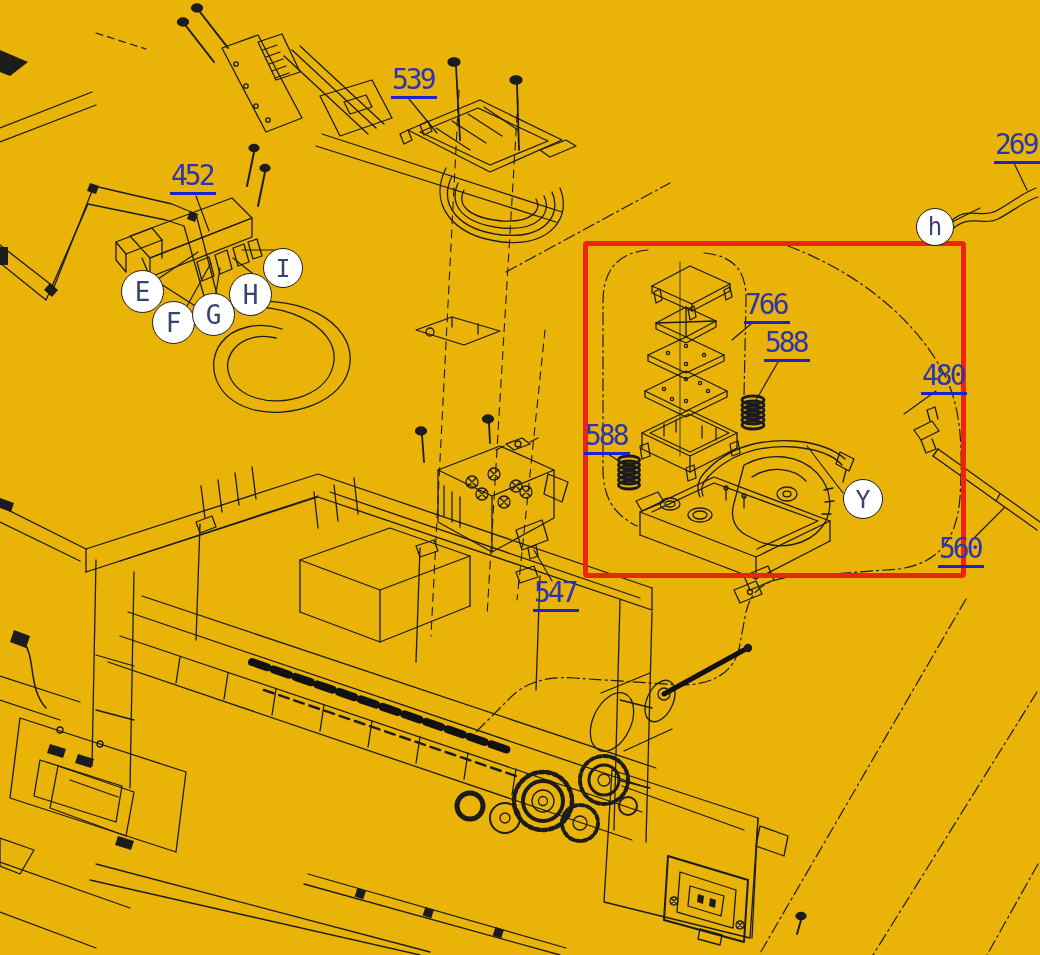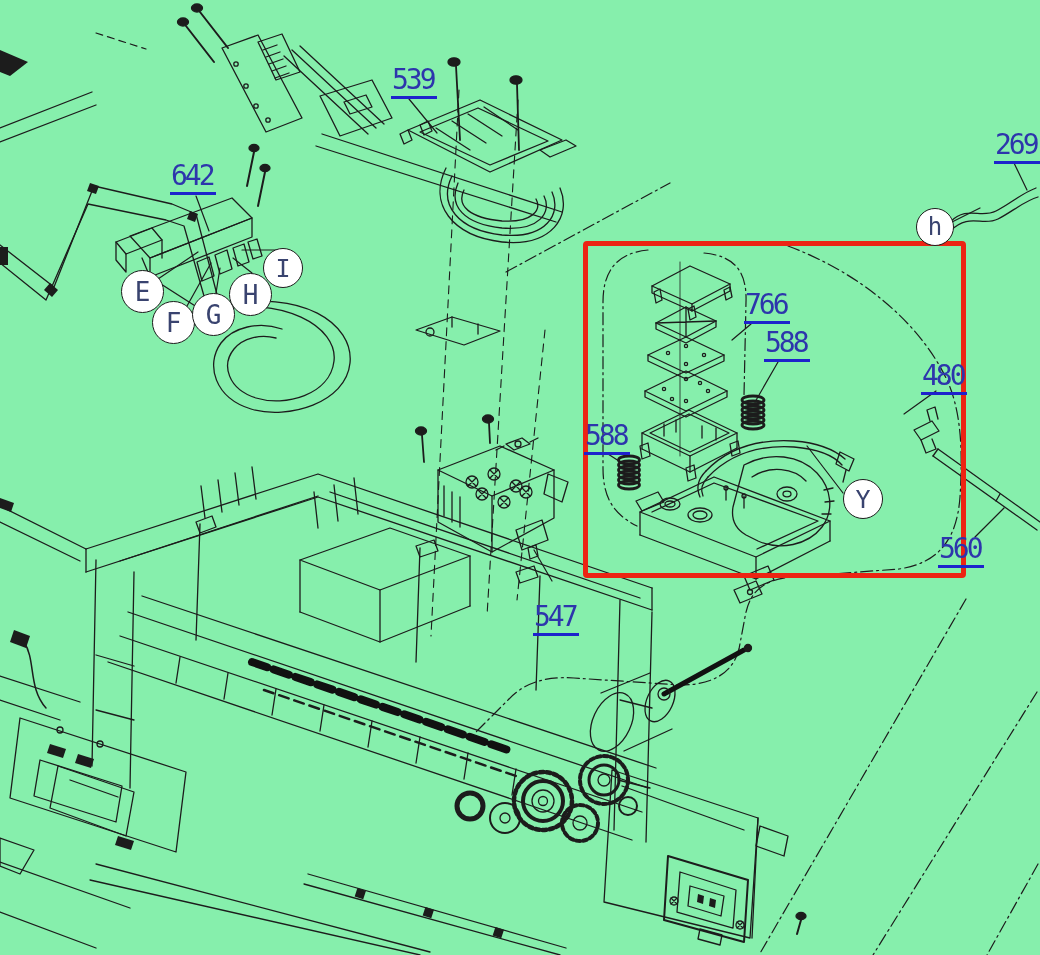--- a/index.html
+++ b/index.html
@@ -1,17 +1,17 @@
 <!DOCTYPE html>
 <html><head>
 <meta charset="utf-8">
 <style>
   html,body{margin:0;padding:0;background:#fff;}
   .stage{
-    position:relative;width:1040px;height:955px;background:#86efac;overflow:hidden;
+    position:relative;width:1040px;height:955px;background:#eab308;overflow:hidden;
     font-family:"DejaVu Sans Mono","Liberation Mono",monospace;
   }
   .stage svg{position:absolute;left:0;top:0;z-index:10;}
   .redbox{
     position:absolute;left:583px;top:241px;width:383px;height:337px;
     border:5px solid #ec2413;border-radius:4px;box-sizing:border-box;z-index:20;
   }
   .abs{position:absolute;z-index:30;}
   .plabel{
     font-size:28px;letter-spacing:-3px;line-height:1;color:#2d35ac;
@@ -372,29 +372,29 @@
         <ellipse cx="801" cy="916" rx="5" ry="3.6" fill="#1c1c1c"></ellipse>
           <path d="M 801,920 L 797,934" stroke-width="2"></path>
         <polygon points="0,498 14,503 11,512 0,508" fill="#1c1c1c" stroke="none"></polygon>
       </g>
     </g>
   </svg>
 
   <div class="redbox"></div>
 
   <div class="plabel abs" style="left:391px;top:66px">539</div>
-  <div class="plabel abs" style="left:170px;top:162px">642</div>
+  <div class="plabel abs" style="left:170px;top:162px">452</div>
   <div class="plabel abs" style="left:994px;top:131px">269</div>
   <div class="plabel abs" style="left:744px;top:291px">766</div>
   <div class="eal-row abs" style="left:764px;top:329px">
     <span class="plabel">588</span>
   </div>
   <div class="plabel abs" style="left:921px;top:362px">480</div>
   <div class="plabel abs" style="left:584px;top:422px">588</div>
-  <div class="plabel abs" style="left:533px;top:603px">547</div>
+  <div class="plabel abs" style="left:533px;top:579px">547</div>
   <div class="plabel abs" style="left:938px;top:535px">560</div>
 
   <div class="callout co-lg" style="left:121px;top:270px">
       <span>E</span>
     </div>
   <div class="callout co-lg" style="left:152px;top:301px">
       <span>F</span>
     </div>
   <div class="callout co-lg" style="left:192px;top:293px">
       <span>G</span>

